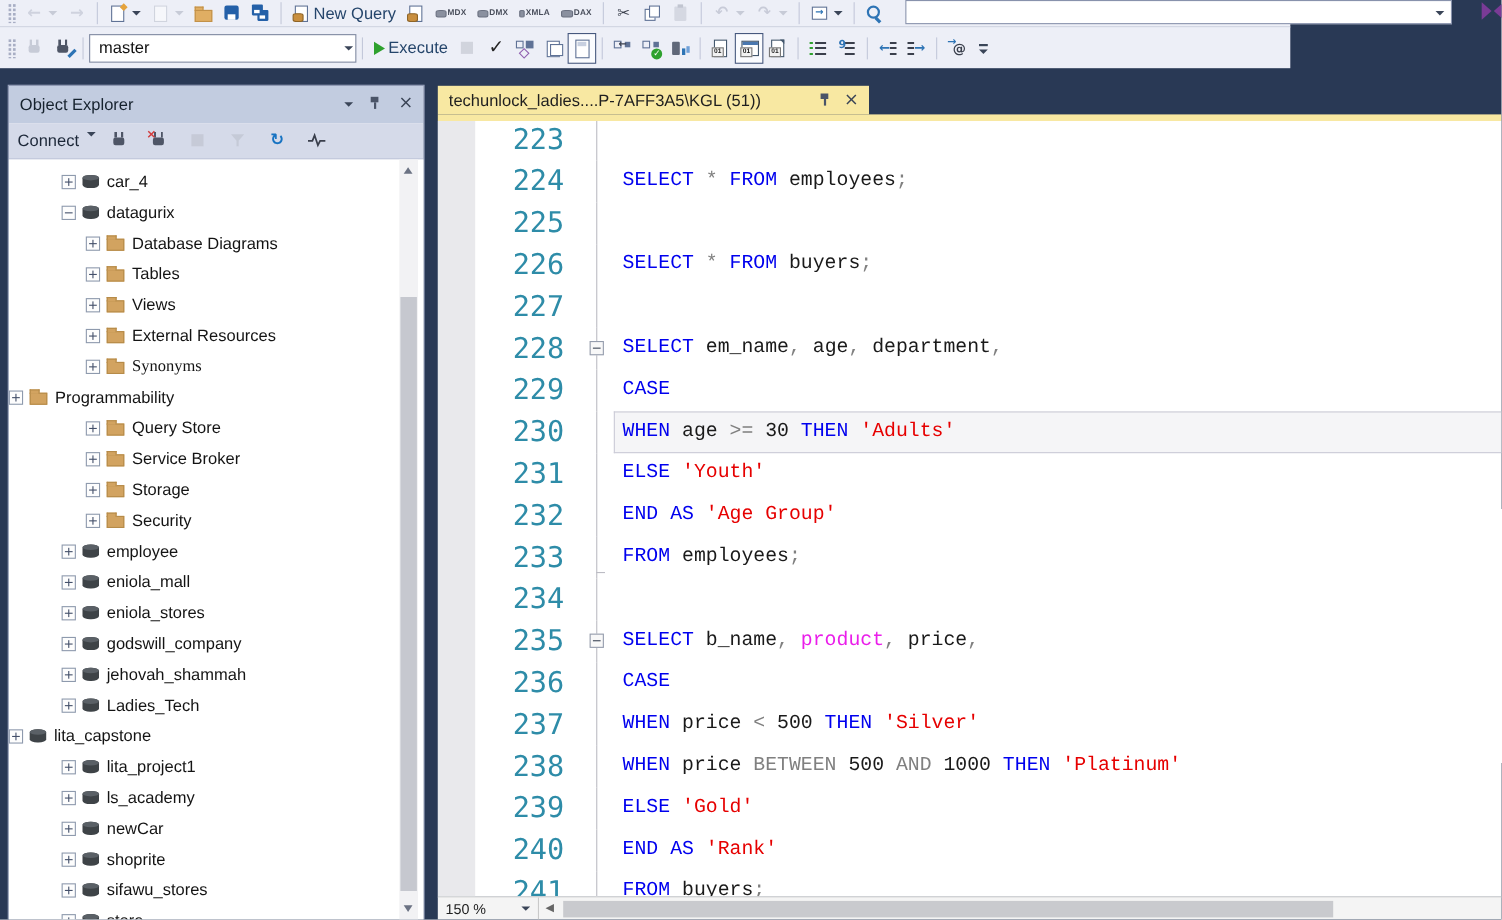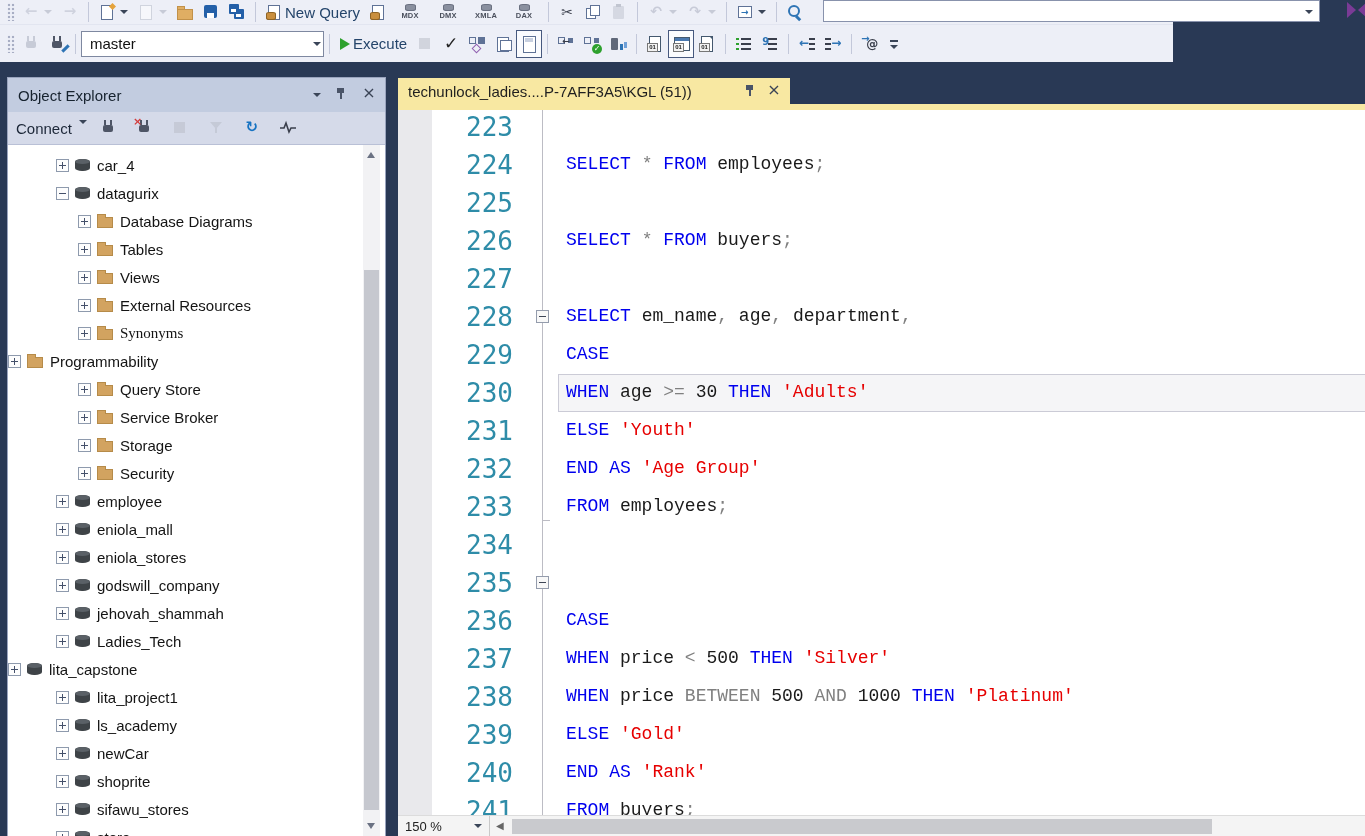--- a/index.html
+++ b/index.html
@@ -33,21 +33,21 @@
   .ic-page-new::after{content:"";position:absolute;right:0;top:0;width:5px;height:5px;background:#E5A33C;transform:rotate(45deg)}
   .ic-page-gray::before{border-color:#B9BECB}
   .ic-folder-open{margin-top:2px}
   .ic-folder-open::before{content:"";position:absolute;left:0;top:1px;width:6px;height:3px;background:#E0AE63;border:1px solid #C29149;border-bottom:none}
   .ic-folder-open::after{content:"";position:absolute;left:0;top:4px;width:14px;height:9px;background:#E0AE63;border:1px solid #C29149}
   .ic-save::before{content:"";position:absolute;left:1px;top:1px;width:13px;height:13px;background:#2460A8;border-radius:2px}
   .ic-save::after{content:"";position:absolute;left:4px;bottom:2px;width:7px;height:5px;background:#fff}
   .ic-save-all::before{content:"";position:absolute;left:0;top:0;width:10px;height:10px;background:#2460A8;border-radius:1px;box-shadow:5px 5px 0 #2460A8}
   .ic-save-all::after{content:"";position:absolute;left:2px;top:5px;width:5px;height:3px;background:#fff;box-shadow:5px 5px 0 #fff}
   .ic-query::after{content:"";position:absolute;left:0;bottom:0;width:8px;height:6px;background:#C98F3F;border-radius:3px/2px;border:1px solid #8F6425}
-  .ic-analysis{width:28px;height:22px;display:flex;flex-direction:column;align-items:center;justify-content:center;gap:1px}
+  .ic-analysis{width:28px;height:22px;display:flex;flex-direction:row;align-items:center;justify-content:center;gap:1px}
   .adb{width:9px;height:5px;background:#8A909F;border-radius:4px/2px;border:1px solid #6A7080}
   .albl{font:bold 7.5px/8px "Liberation Sans",sans-serif;color:#4A4F5C;letter-spacing:.2px}
   .ic-cut::before{content:"✂";position:absolute;left:0;top:0;width:16px;font:14px/16px "DejaVu Sans";color:#3A3F4C;text-align:center}
   .ic-copy::before{content:"";position:absolute;left:1px;top:4px;width:8px;height:9px;background:#fff;border:1px solid #5F7296}
   .ic-copy::after{content:"";position:absolute;left:5px;top:1px;width:8px;height:9px;background:#fff;border:1px solid #5F7296}
   .ic-paste::before{content:"";position:absolute;left:2px;top:2px;width:11px;height:13px;background:#C3C7D2;border-radius:1px}
   .ic-paste::after{content:"";position:absolute;left:5px;top:0;width:5px;height:3px;background:#9EA3B2}
   .ic-undo::before,.ic-redo::before{content:"↶";position:absolute;left:0;top:-1px;width:16px;font:bold 14px/16px "DejaVu Sans";color:#ABAFC0;text-align:center}
   .ic-redo::before{content:"↷"}
   .ic-win-arrow::before{content:"";position:absolute;left:1px;top:2px;width:12px;height:10px;background:#fff;border:1px solid #5F7296}
@@ -587,20 +587,21 @@
         <div class="crow">
           <span class="lnum">234</span>
           <span class="foldc"></span>
           <span class="code"></span>
         </div>
         <div class="crow">
           <span class="lnum">235</span>
           <span class="foldc">
             <span class="foldbox"></span>
           </span>
+          <span class="code"><span class="tk-kw">SELECT </span><span class="tk-id">b_name</span><span class="tk-op">, </span><span class="tk-fn">product</span><span class="tk-op">, </span><span class="tk-id">price</span><span class="tk-op">,</span></span>
         </div>
         <div class="crow">
           <span class="lnum">236</span>
           <span class="foldc"></span>
           <span class="code"><span class="tk-kw">CASE</span></span>
         </div>
         <div class="crow">
           <span class="lnum">237</span>
           <span class="foldc"></span>
           <span class="code"><span class="tk-kw">WHEN </span><span class="tk-id">price </span><span class="tk-op">&lt; </span><span class="tk-id">500 </span><span class="tk-kw">THEN </span><span class="tk-str">'Silver'</span></span>

